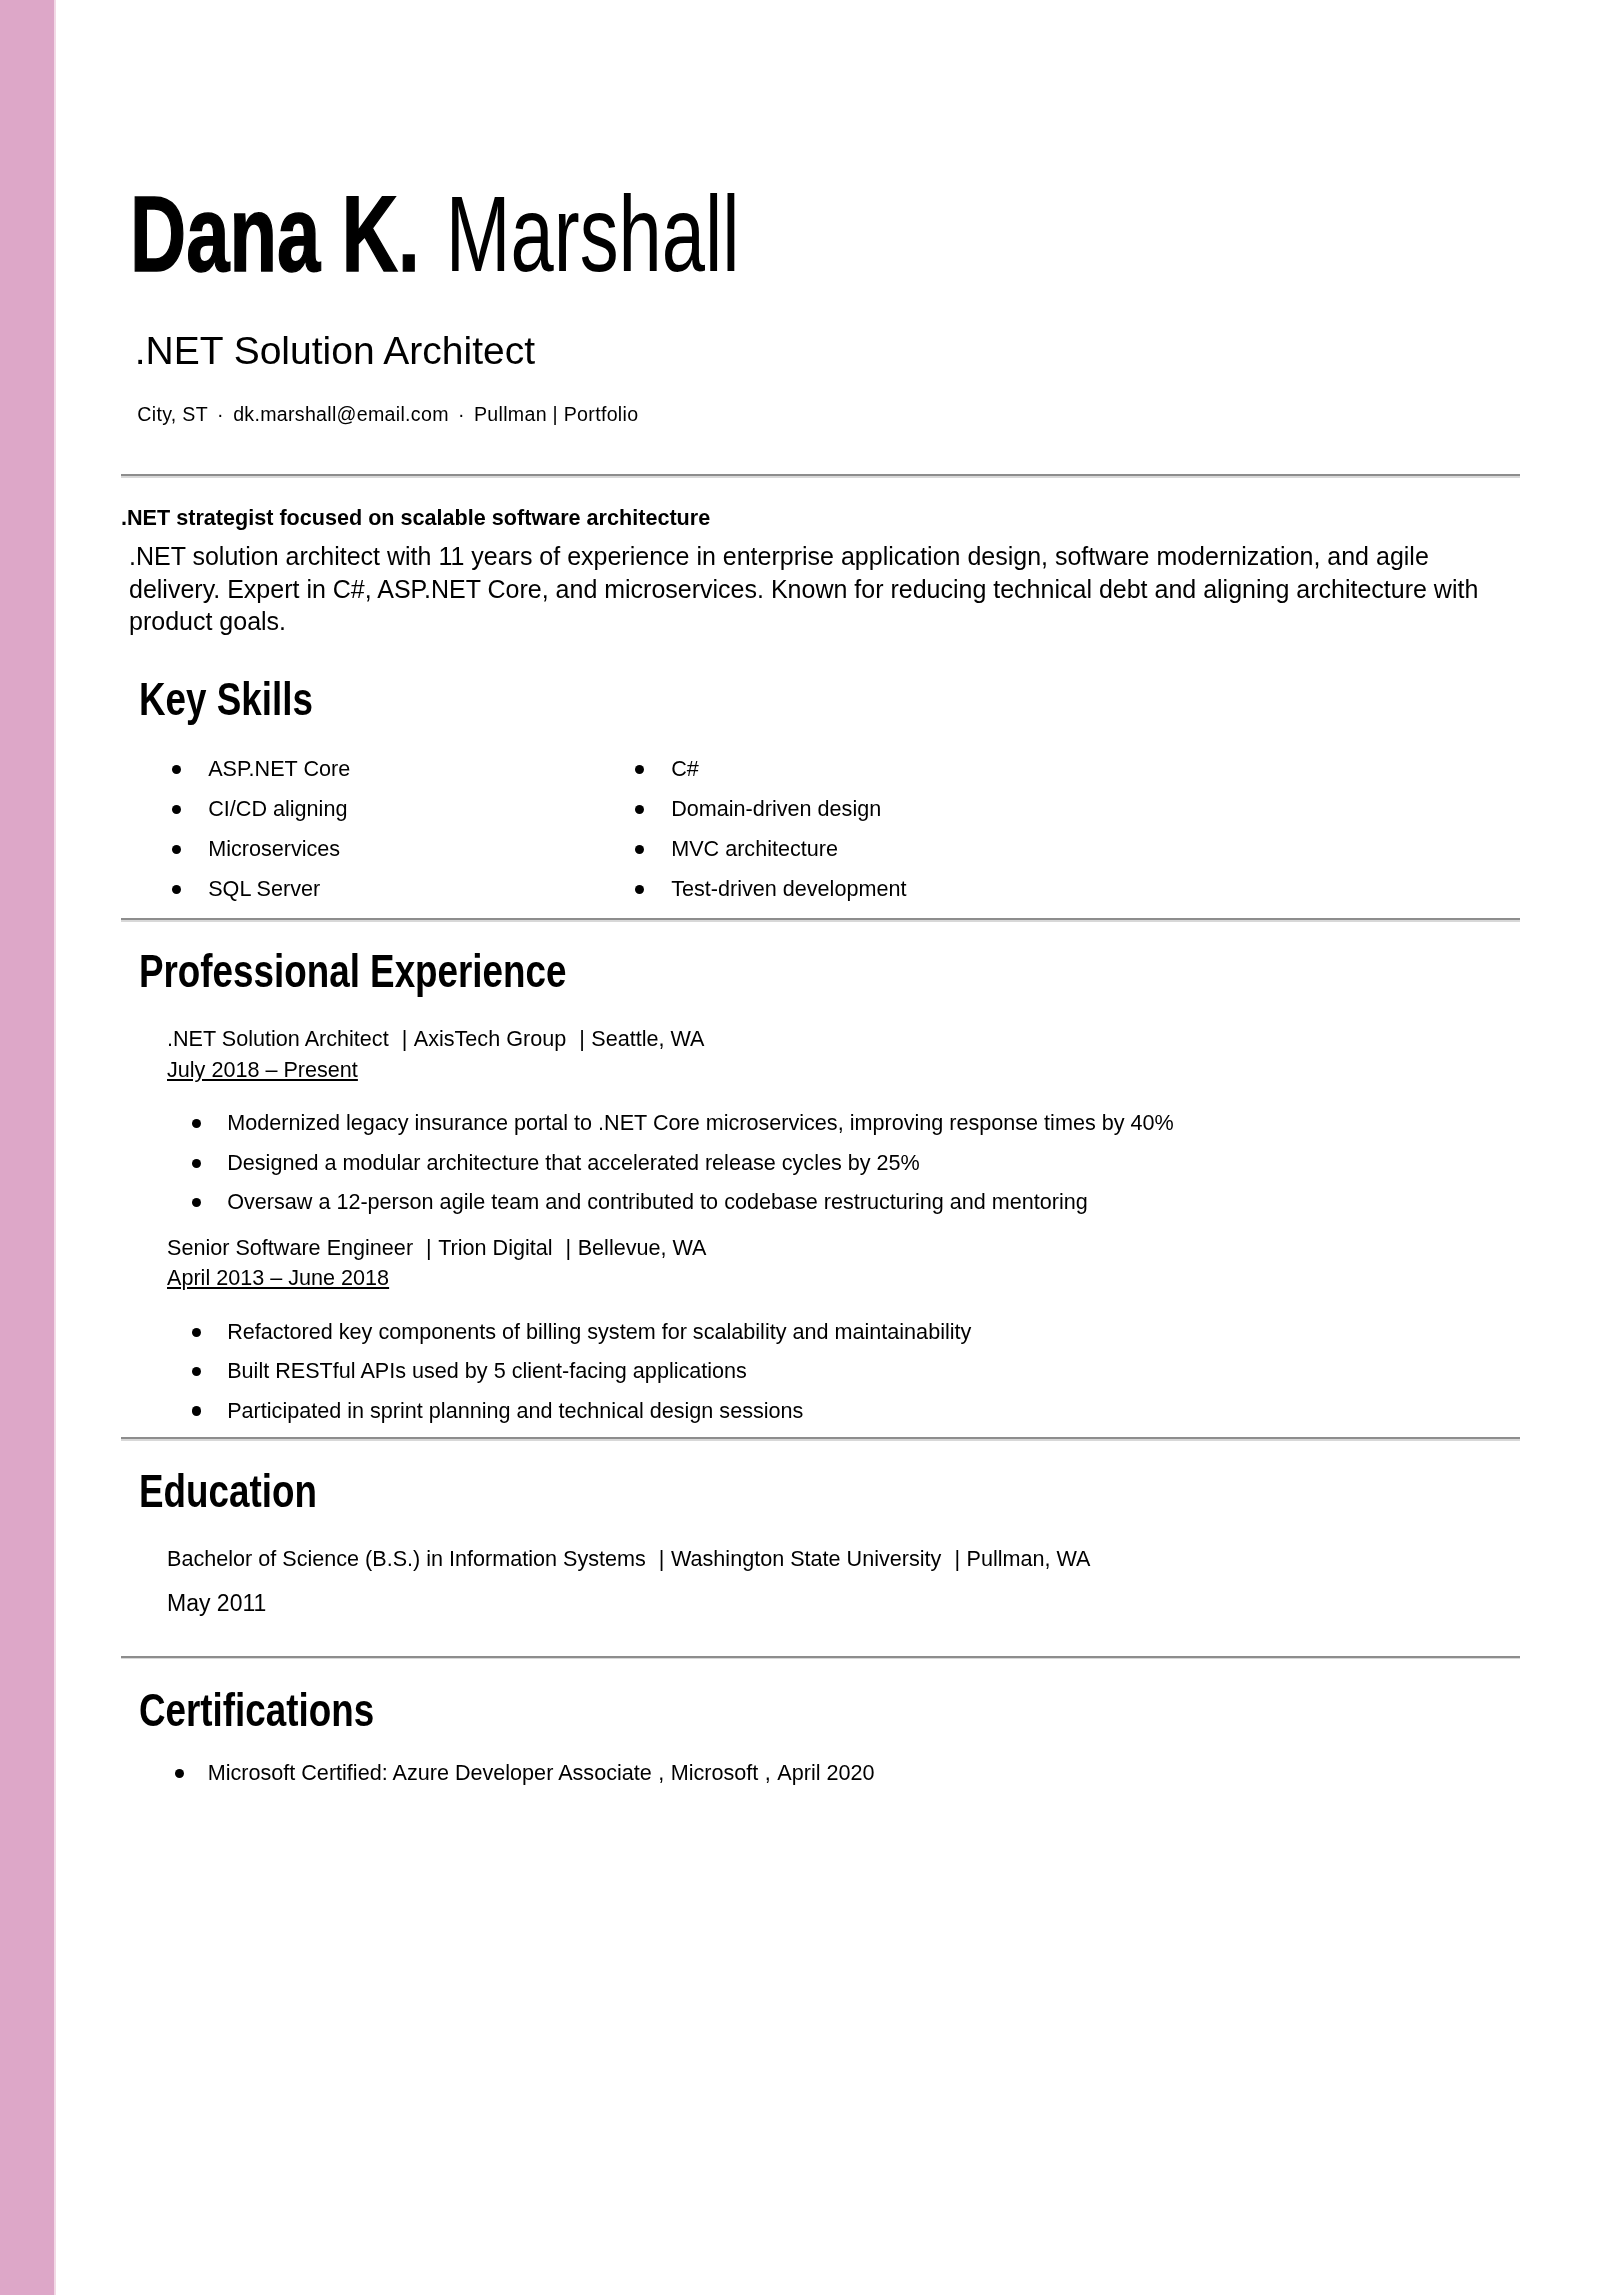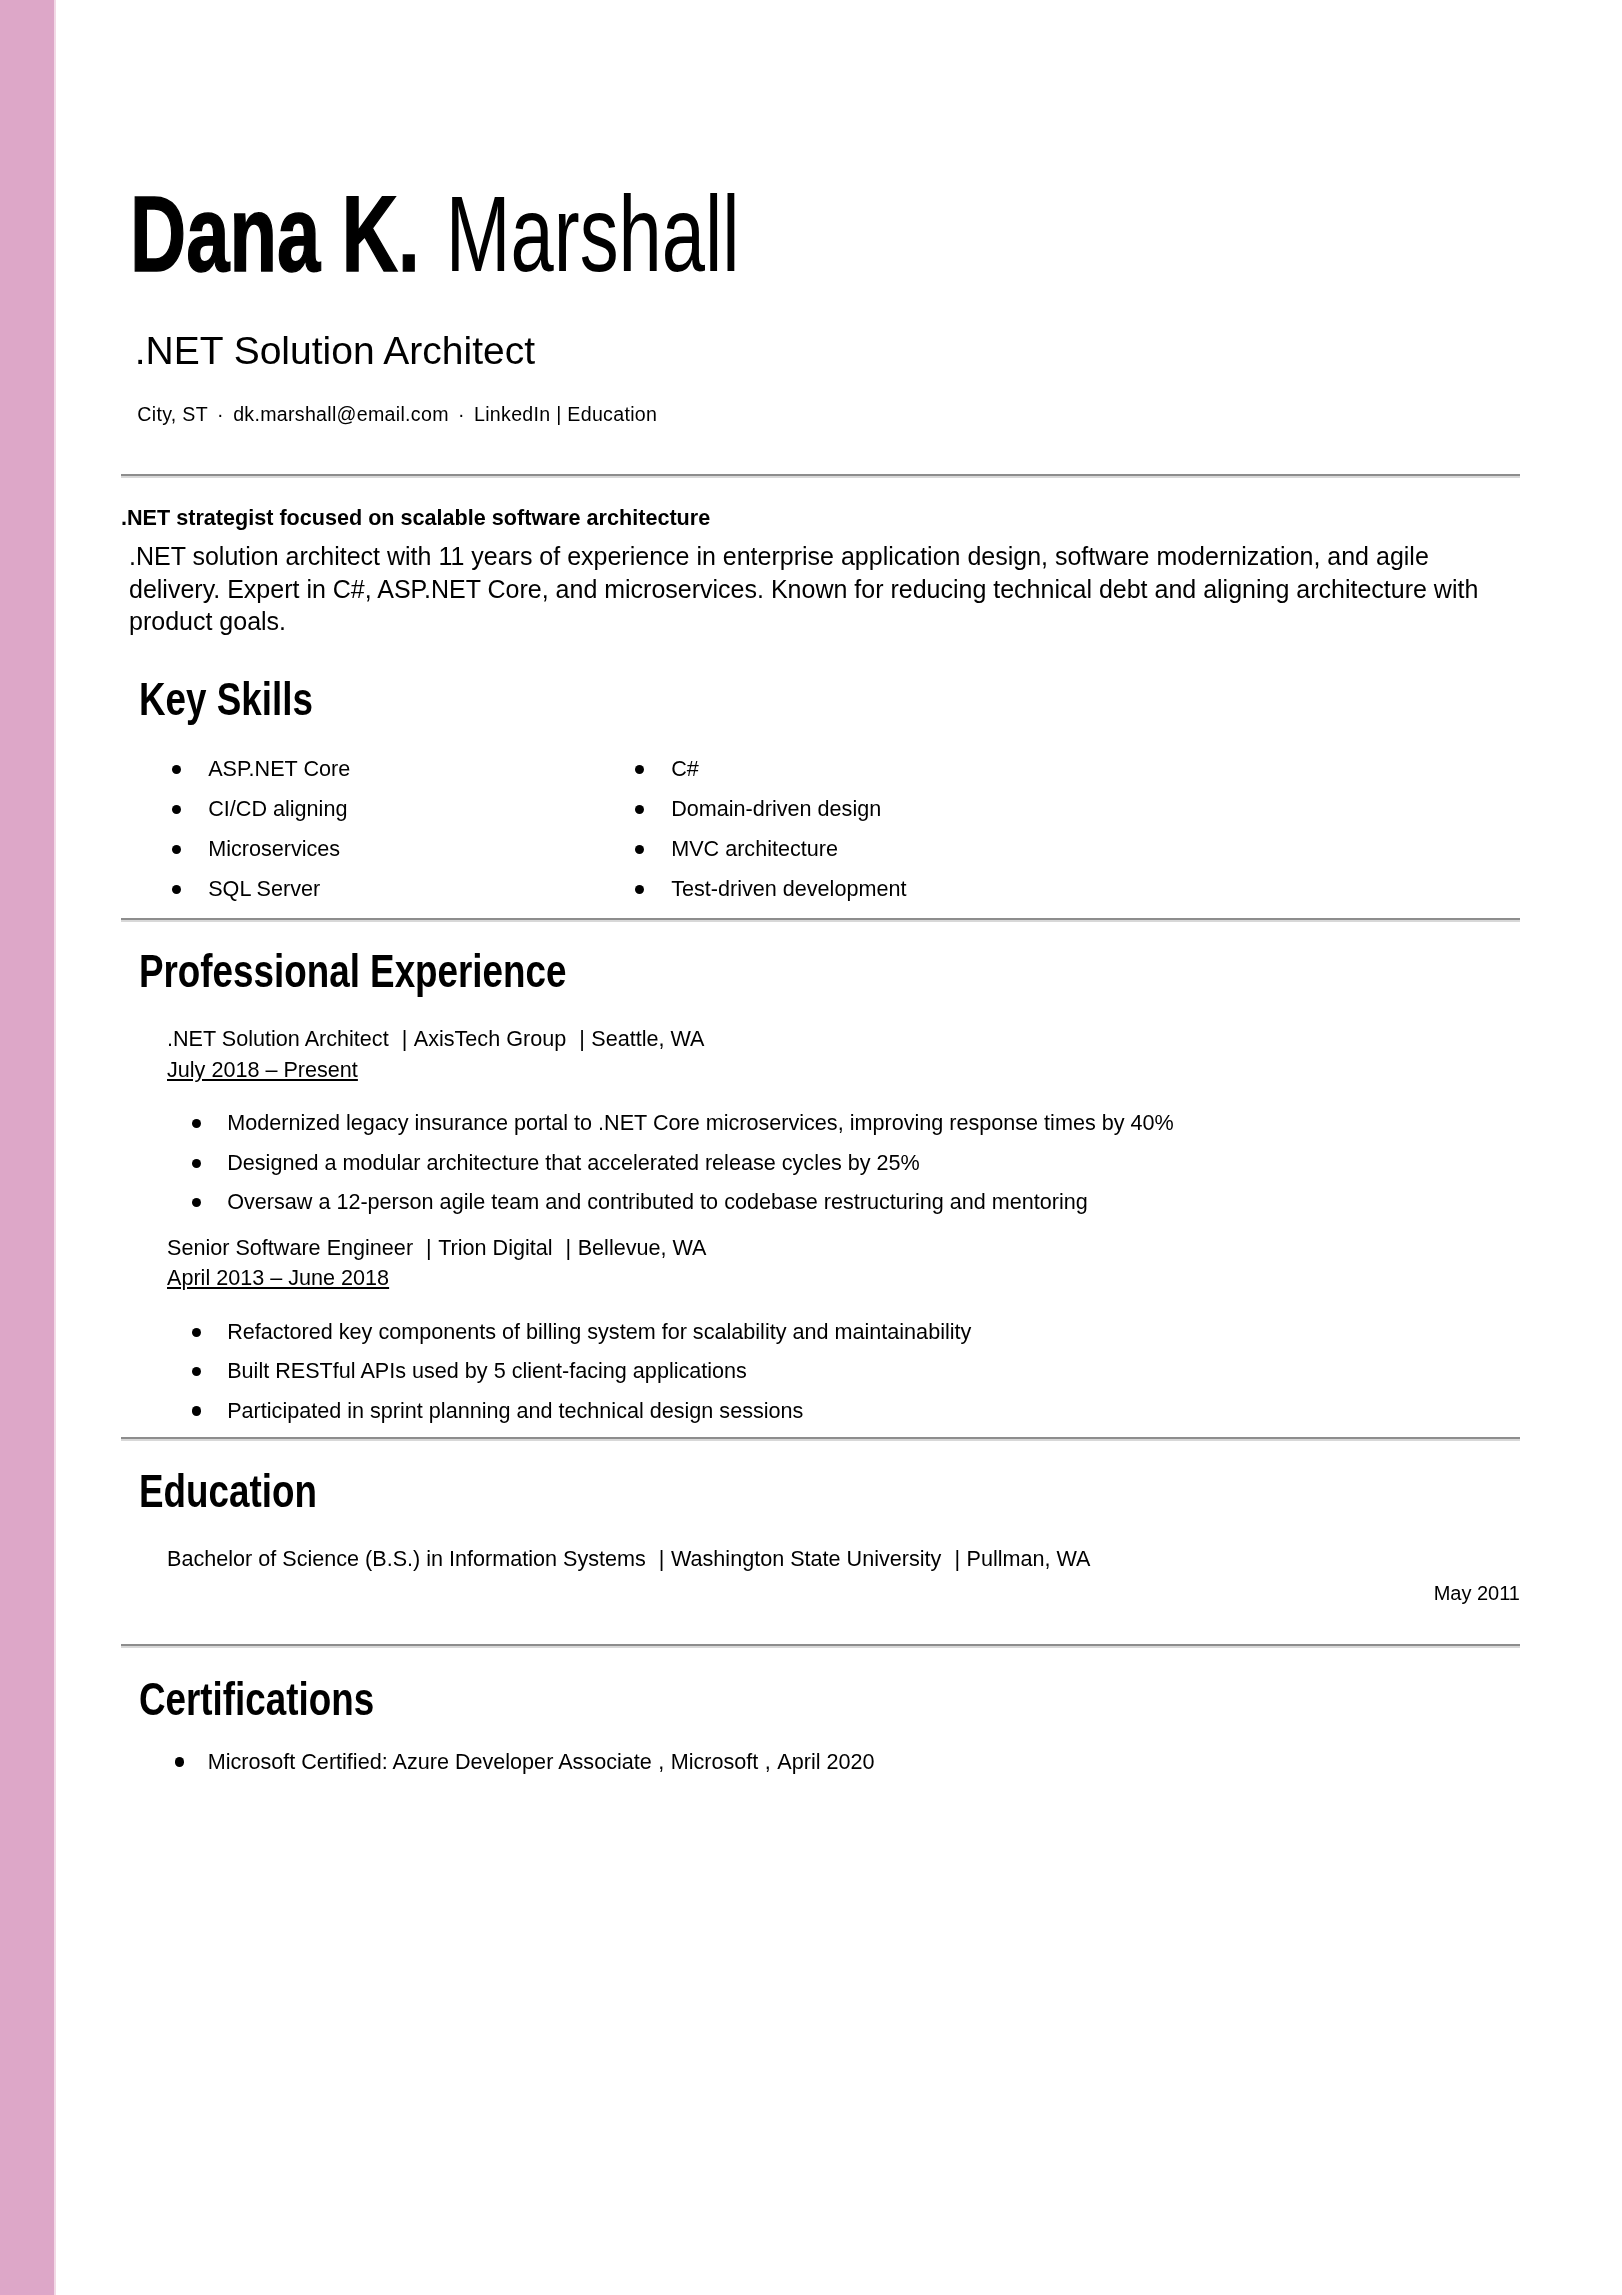--- a/index.html
+++ b/index.html
@@ -124,21 +124,21 @@
     align-items: center;
     padding-left: 25px;
     font-size: 21.6px;
     line-height: 1.25;
     margin-bottom: 12.4px;
   }
   ul.bullets .bullet-dot { margin-right: 26px; }
 
   .edu-block { margin-top: 33px; padding-left: 46px; }
   .edu-line { font-size: 21.6px; line-height: 1.15; }
-  .edu-date { margin-top: 10px; font-size: 20px; line-height: 1.15; text-align: right; }
+  .edu-date { margin-top: 18px; font-size: 23px; line-height: 1.15; }
 
   ul.cert-list {
     list-style: none;
     margin: 27px 0 0 0;
     padding: 0;
   }
   ul.cert-list li {
     display: flex;
     align-items: center;
     padding-left: 54px;
@@ -152,21 +152,21 @@
 <body>
 
 <div class="page">
   <div class="accent-bar"></div>
 
   <div class="content">
 
     <header>
       <h1 class="name"><span class="name-heavy">Dana K.</span> <span class="name-light">Marshall</span></h1>
       <div class="page-title">.NET Solution Architect</div>
-      <div class="contact-line"><span>City, ST</span><span class="dot">·</span><span>dk.marshall@email.com</span><span class="dot">·</span><span>LinkedIn | Education</span></div>
+      <div class="contact-line"><span>City, ST</span><span class="dot">·</span><span>dk.marshall@email.com</span><span class="dot">·</span><span>Pullman | Portfolio</span></div>
     </header>
 
     <div class="rule rule-1"></div>
 
     <section>
       <p class="summary-heading">.NET strategist focused on scalable software architecture</p>
       <p class="summary-body">.NET solution architect with 11 years of experience in enterprise application design, software modernization, and agile delivery. Expert in C#, ASP.NET Core, and microservices. Known for reducing technical debt and aligning architecture with product goals.</p>
     </section>
 
     <section>

